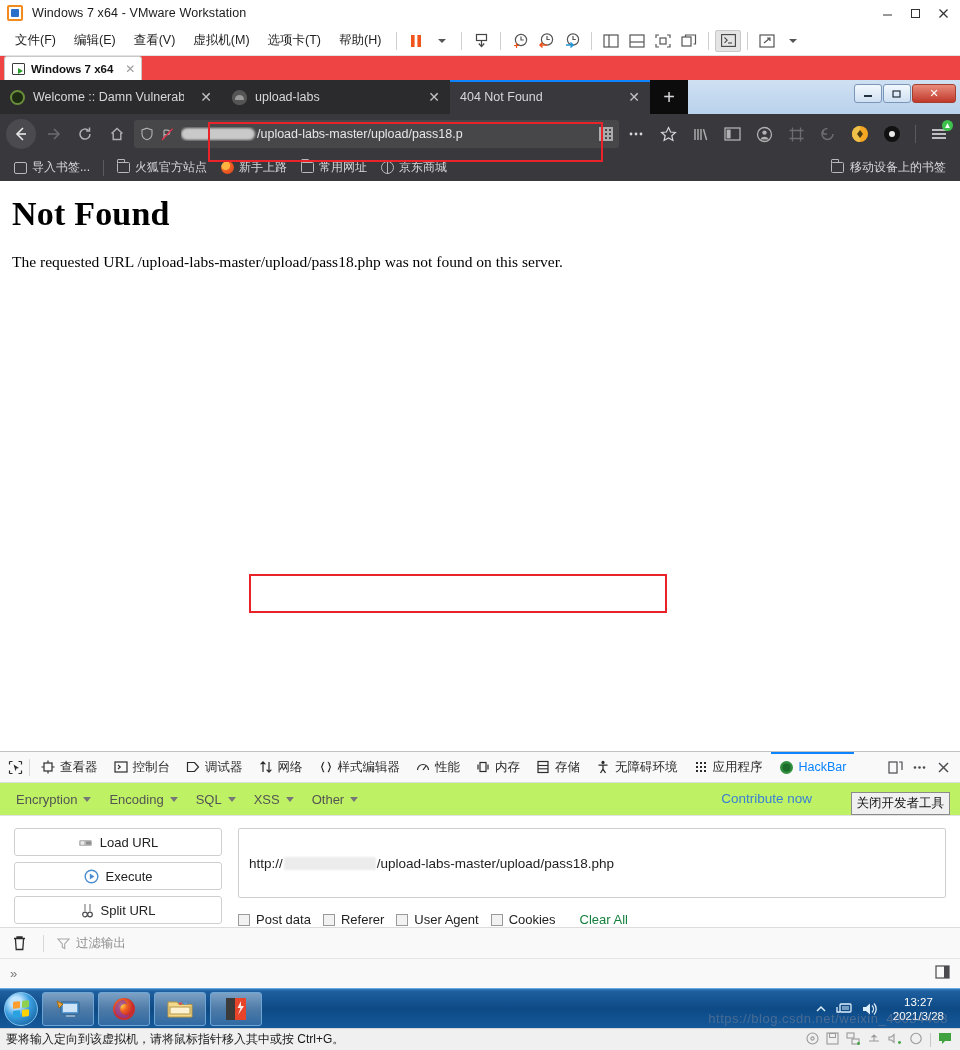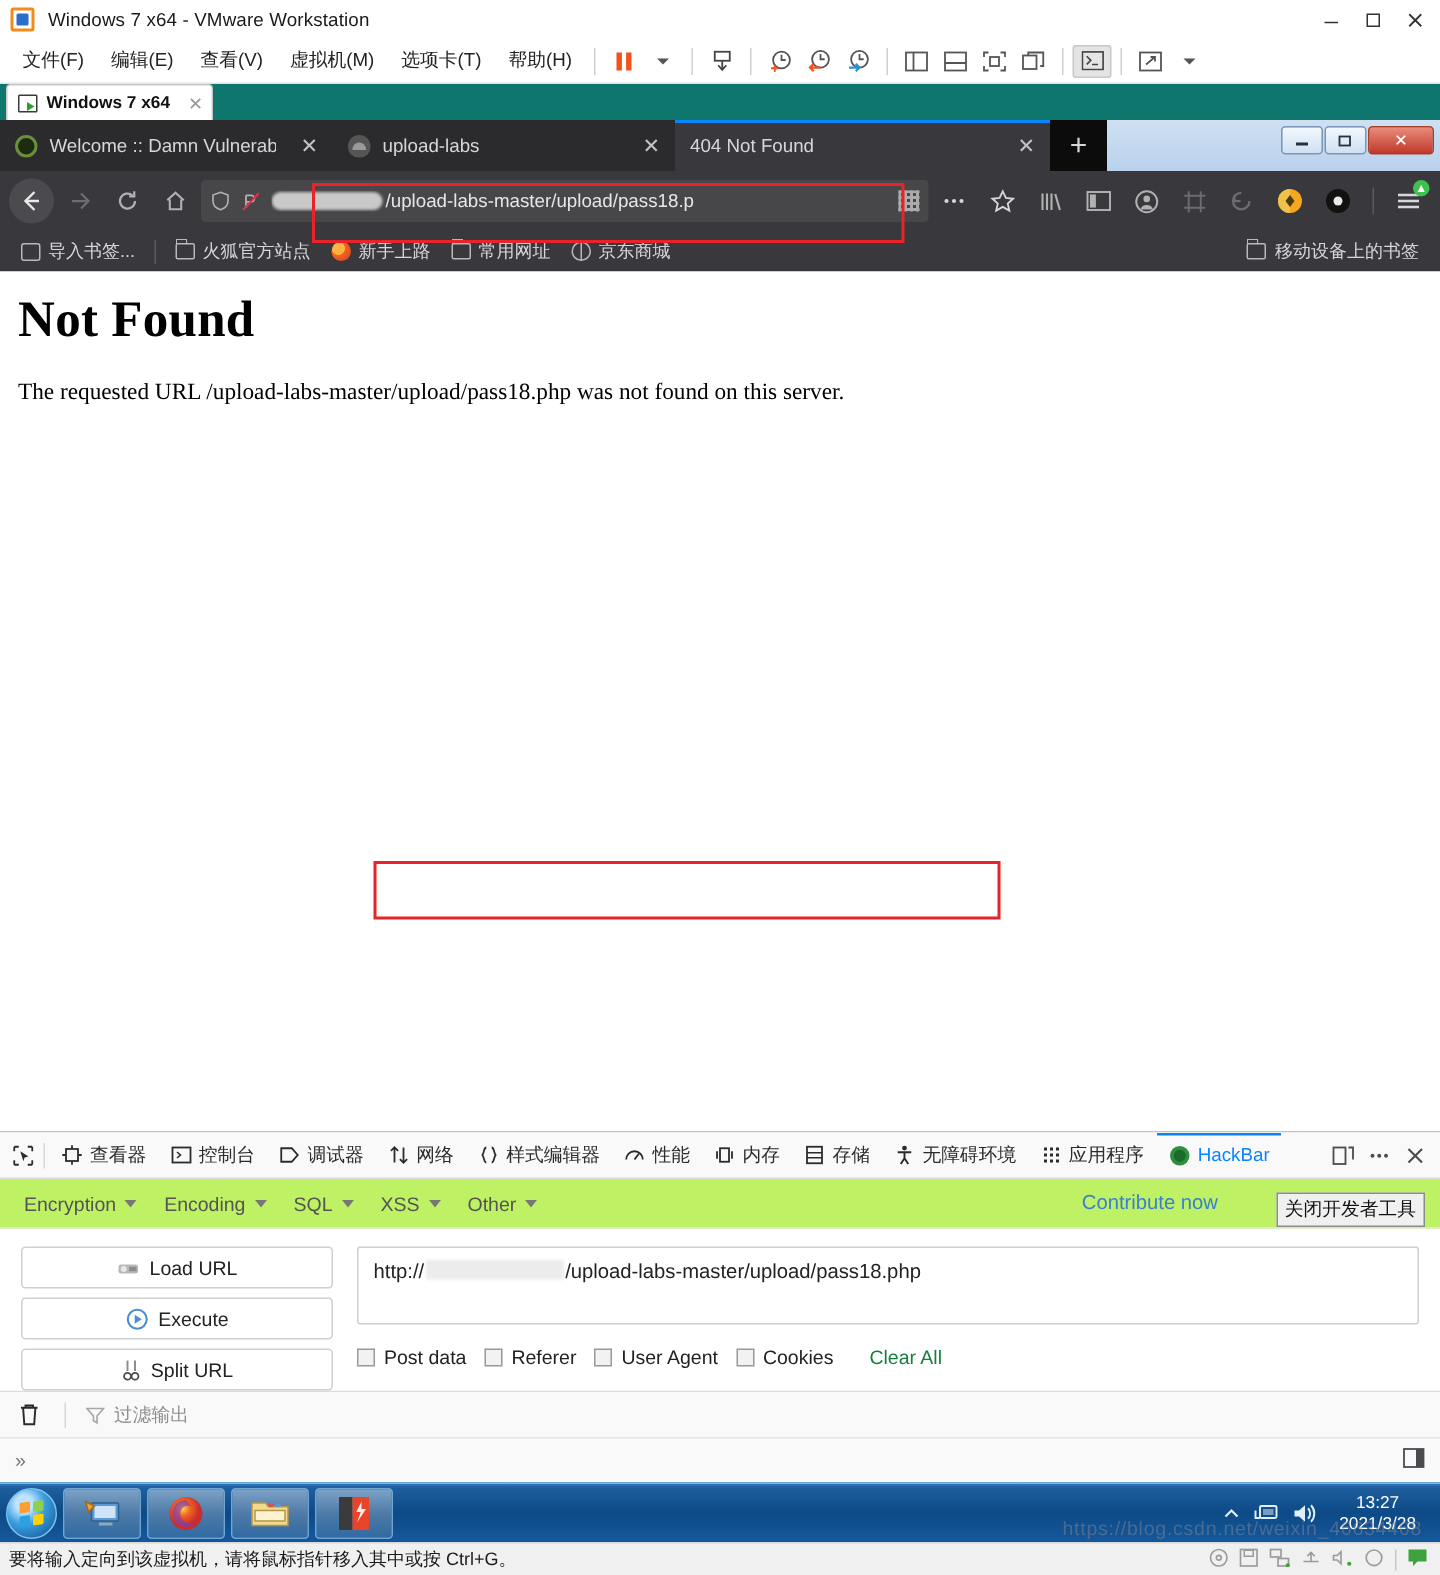--- a/index.html
+++ b/index.html
@@ -32,21 +32,21 @@
     height: 30px; background: #fff; display: flex; align-items: center;
     flex: 0 0 30px; border-bottom: 1px solid #e3e3e3; padding-left: 6px;
   }
   .vm-menu { font-size: 12.5px; color: #222; padding: 3px 9px; white-space: nowrap; }
   .vm-sep { width: 1px; height: 18px; background: #d0d0d0; margin: 0 6px; }
   .tb-btn { width: 26px; height: 22px; display: flex; align-items: center; justify-content: center; }
   .tb-btn.active { background: #e4e4e4; border: 1px solid #c8c8c8; border-radius: 2px; }
   .caret-dn { width: 0;height: 0;border-left: 4px solid transparent;border-right: 4px solid transparent;border-top: 4px solid #555; }
 
   
-  .vm-tabstrip { height: 24px; background: #0f766e; display: flex; align-items: flex-end; flex: 0 0 24px; }
+  .vm-tabstrip { height: 24px; background: #ef4444; display: flex; align-items: flex-end; flex: 0 0 24px; }
   .vm-tab {
     height: 24px; background: #fff; border: 1px solid #c8c8c8; border-bottom: none;
     border-radius: 3px 3px 0 0; display: flex; align-items: center; padding: 0 6px 0 7px;
     gap: 6px; margin-left: 4px; font-size: 11.5px; font-weight: bold; color: #111;
   }
   .vm-tab .tclose { color: #999; font-size: 12px; margin-left: 6px; }
   .mon-ico { width: 13px; height: 12px; border: 1.4px solid #3b3b3b; border-radius: 1px; position: relative; }
   .mon-ico:after { content:''; position:absolute; right:1px; bottom:0px; width:0;height:0;
     border-left:5px solid #2aa02a; border-top:3.5px solid transparent; border-bottom:3.5px solid transparent;}
 
@@ -124,22 +124,22 @@
   .hb-menu { font-size: 13px; color: #545454; padding: 0 14px 0 4px; display: flex; align-items: center; gap: 6px;}
   .hb-caret { width:0;height:0;border-left:4px solid transparent;border-right:4px solid transparent;border-top:5px solid #777;}
   .hb-contribute { position: absolute; right: 148px; top: 8px; font-size: 13.5px; color: #3a7fd5; }
   .tooltip { position: absolute; right: 10px; top: 9px; background: #f0f0f0; border: 1px solid #8b8b8b;
     font-size: 12.5px; color: #111; padding: 2px 5px; }
   .hb-body { display: flex; padding: 12px 14px 0 14px; gap: 16px; }
   .hb-left { width: 208px; display: flex; flex-direction: column; gap: 6px;}
   .hb-btn { height: 28px; border: 1px solid #cfcfcf; border-radius: 3px; background: #fff;
     display: flex; align-items: center; justify-content: center; gap: 7px; font-size: 13px; color: #222;}
   .hb-right { flex: 1 1 auto; }
-  .hb-textarea { height: 52px; border: 1px solid #cfcfcf; border-radius: 2px; background: #fff;
-    font-size: 13.5px; color: #222; padding: 8px 10px; display: flex; align-items: flex-start; }
+  .hb-textarea { height: 70px; border: 1px solid #cfcfcf; border-radius: 2px; background: #fff;
+    font-size: 13.5px; color: #222; padding: 8px 10px; display: flex; align-items: center; }
   .url-white { display: inline-block; width: 92px; height: 13px; background: #ececec; vertical-align: middle; margin: 0 1px; filter: blur(1px);}
   .hb-checks { display: flex; align-items: center; gap: 12px; margin-top: 14px; font-size: 13px; color: #222;}
   .hb-check { display: flex; align-items: center; gap: 6px;}
   .cbx { width: 12px; height: 12px; border: 1px solid #9a9a9a; background: #f2f2f2; }
   .clear-all { color: #15803d; margin-left: 12px;}
 
   
   .redbox { position: absolute; border: 2.5px solid #e8232a; pointer-events: none; }
 
   
@@ -312,21 +312,21 @@
       <div class="ff-tab inactive" style="width:222px">
         <span class="favicon fav-dvwa"></span>
         <span class="label">Welcome :: Damn Vulnerable</span>
         <span class="x">✕</span>
       </div>
       <div class="ff-tab inactive" style="width:228px">
         <span class="favicon fav-upload"></span>
         <span class="label">upload-labs</span>
         <span class="x">✕</span>
       </div>
-      <div class="ff-tab active" style="width:250px">
+      <div class="ff-tab active" style="width:200px">
         <span class="label">404 Not Found</span>
         <span class="x">✕</span>
       </div>
       <div class="ff-newtab">+</div>
       <div class="ff-tabbar-rest">
         <div class="win-ctrls" style="height:100%;justify-content:flex-end;align-items:flex-start;padding-top:4px;">
           <div class="win-btn">
             <svg width="12" height="10" viewBox="0 0 12 10">
                 <rect x="2" y="6" width="8" height="2" fill="#22303f"></rect>
               </svg>

